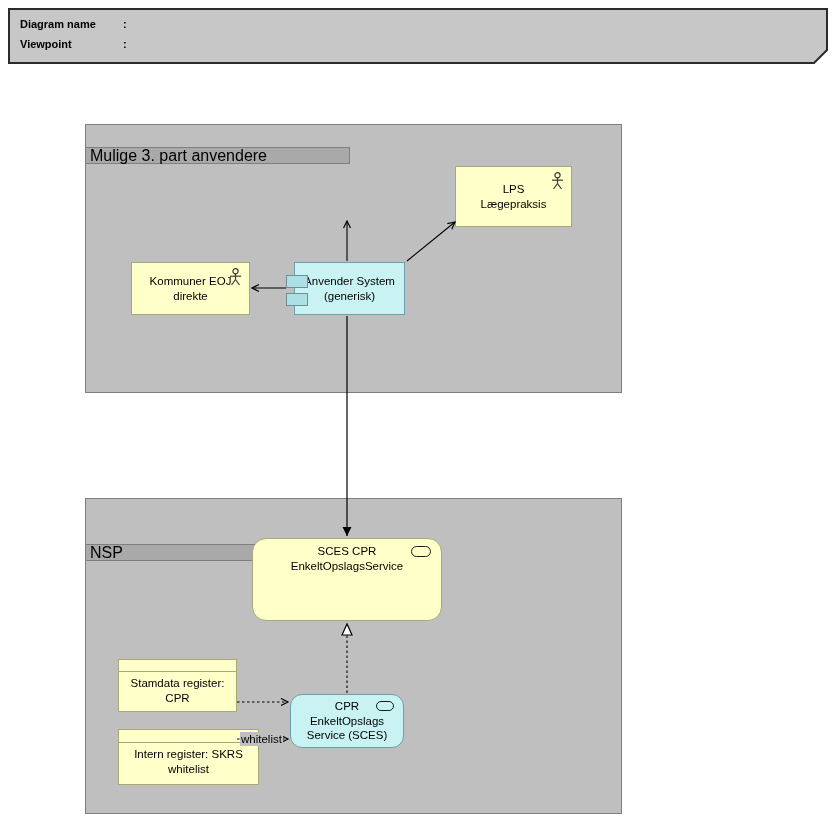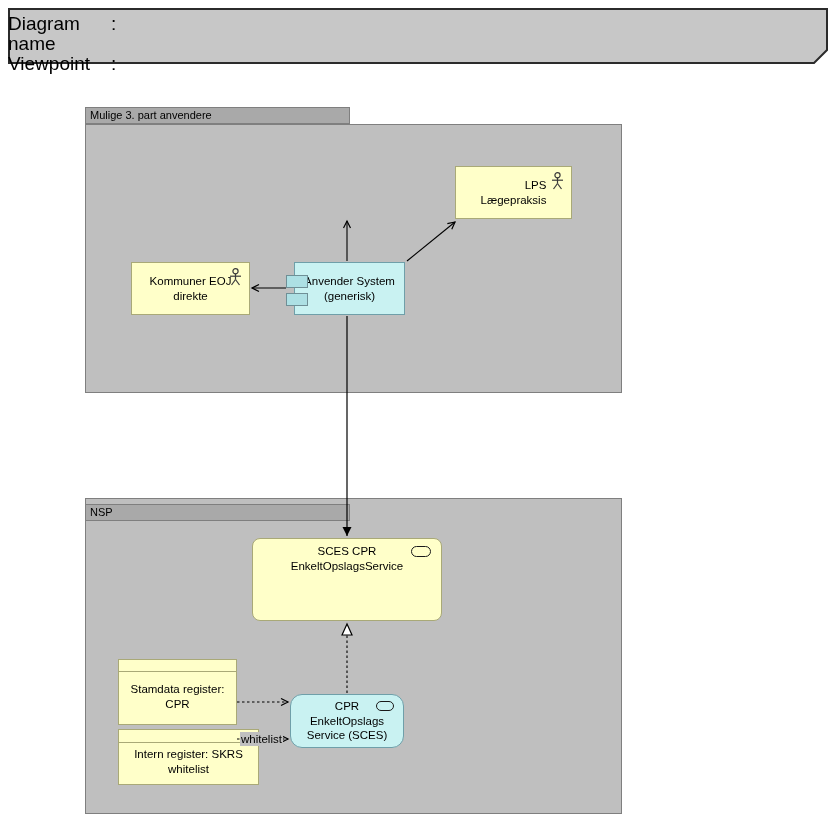--- a/index.html
+++ b/index.html
@@ -1,36 +1,36 @@
 <!DOCTYPE html>
 <html><head>
 <meta charset="utf-8">
 <style>
   html,body{margin:0;padding:0;background:#ffffff;}
   .canvas{position:relative;width:837px;height:825px;background:#ffffff;
           font-family:"Liberation Sans",sans-serif;color:#000;overflow:hidden;}
 
   
   .note-wrap{position:absolute;left:8px;top:8px;width:821px;height:56px;}
-  .note-text{position:absolute;left:0;top:6px;font-size:19px;font-weight:normal;line-height:20px;}
+  .note-text{position:absolute;left:12px;top:6px;font-size:11px;font-weight:bold;line-height:20px;}
   .t-row{display:flex;}
   .t-label{width:103px;}
   .t-sep{width:10px;}
 
   
   .group-tab{position:absolute;box-sizing:border-box;background:#A9A9A9;border:1px solid #7F7F7F;
-             font-size:11px;line-height:15px;padding:0 4px;}
+             font-size:16px;line-height:15px;padding:0 4px;margin-top:40px;}
   .group-body{position:absolute;box-sizing:border-box;background:#BFBFBF;border:1px solid #7F7F7F;}
 
   
   .node{position:absolute;box-sizing:border-box;display:flex;align-items:center;justify-content:center;
         text-align:center;font-size:11.5px;line-height:1.3;}
   .yellow{background:#FFFFC9;border:1px solid #A9A977;}
   .cyan{background:#C9F2F2;border:1px solid #6F9FA9;}
-  .rounded{border-radius:8px;}
+  .rounded{border-radius:14px;}
   .rounded-sm{border-radius:12px;}
   .label{white-space:pre-line;}
   .top-align{align-items:flex-start;padding-top:5px;}
 
   .actor-svg{position:absolute;top:5px;right:7px;width:13px;height:18px;}
   .service-oval{position:absolute;width:20px;height:11px;border:1.5px solid #1a1a1a;border-radius:6px;
                 top:7px;right:10px;background:transparent;box-sizing:border-box;}
   .service-oval.sm{width:18px;height:10px;top:6px;right:9px;}
   .comp-rect{position:absolute;left:-9px;width:22px;height:13px;background:#ADE0E4;
              border:1px solid #6F8F96;box-sizing:border-box;}
@@ -67,21 +67,21 @@
   <div class="group-tab" style="left:85px;top:107px;width:265px;height:17px;">
     <span class="glabel">Mulige 3. part anvendere</span>
   </div>
 
   <div class="group-body" style="left:85px;top:498px;width:537px;height:316px;"></div>
   <div class="group-tab" style="left:85px;top:504px;width:265px;height:17px;">
     <span class="glabel">NSP</span>
   </div>
 
 
-  <div class="node yellow" style="left:455px;top:166px;width:117px;height:53px;text-align:right;">
+  <div class="node yellow" style="left:455px;top:166px;width:117px;height:61px;">
     <span class="label">LPS
 Lægepraksis</span>
     <svg class="actor-svg" viewBox="0 0 13 18">
       <g fill="none" stroke="#3a3a3a" stroke-width="1.2">
         <circle cx="6.5" cy="3.2" r="2.6"></circle>
         <line x1="6.5" y1="5.8" x2="6.5" y2="11.5"></line>
         <line x1="1" y1="8.2" x2="12" y2="8.2"></line>
         <line x1="6.5" y1="11.5" x2="2.5" y2="17"></line>
         <line x1="6.5" y1="11.5" x2="10.5" y2="17"></line>
       </g>
@@ -108,21 +108,21 @@
     <span class="comp-rect" style="top:12px;"></span>
     <span class="comp-rect" style="top:30px;"></span>
   </div>
 
   <div class="node yellow rounded top-align" style="left:252px;top:538px;width:190px;height:83px;">
     <span class="label">SCES CPR
 EnkeltOpslagsService</span>
     <span class="service-oval"></span>
   </div>
 
-  <div class="node yellow" style="left:118px;top:659px;width:119px;height:66px;padding-top:10px;">
+  <div class="node yellow" style="left:118px;top:659px;width:119px;height:53px;padding-top:10px;">
     <span class="obj-band"></span>
     <span class="label">Stamdata register:
 CPR</span>
   </div>
 
   <div class="node yellow" style="left:118px;top:729px;width:141px;height:56px;padding-top:10px;">
     <span class="obj-band" style="height:12px;"></span>
     <span class="label">Intern register: SKRS
 whitelist</span>
   </div>

